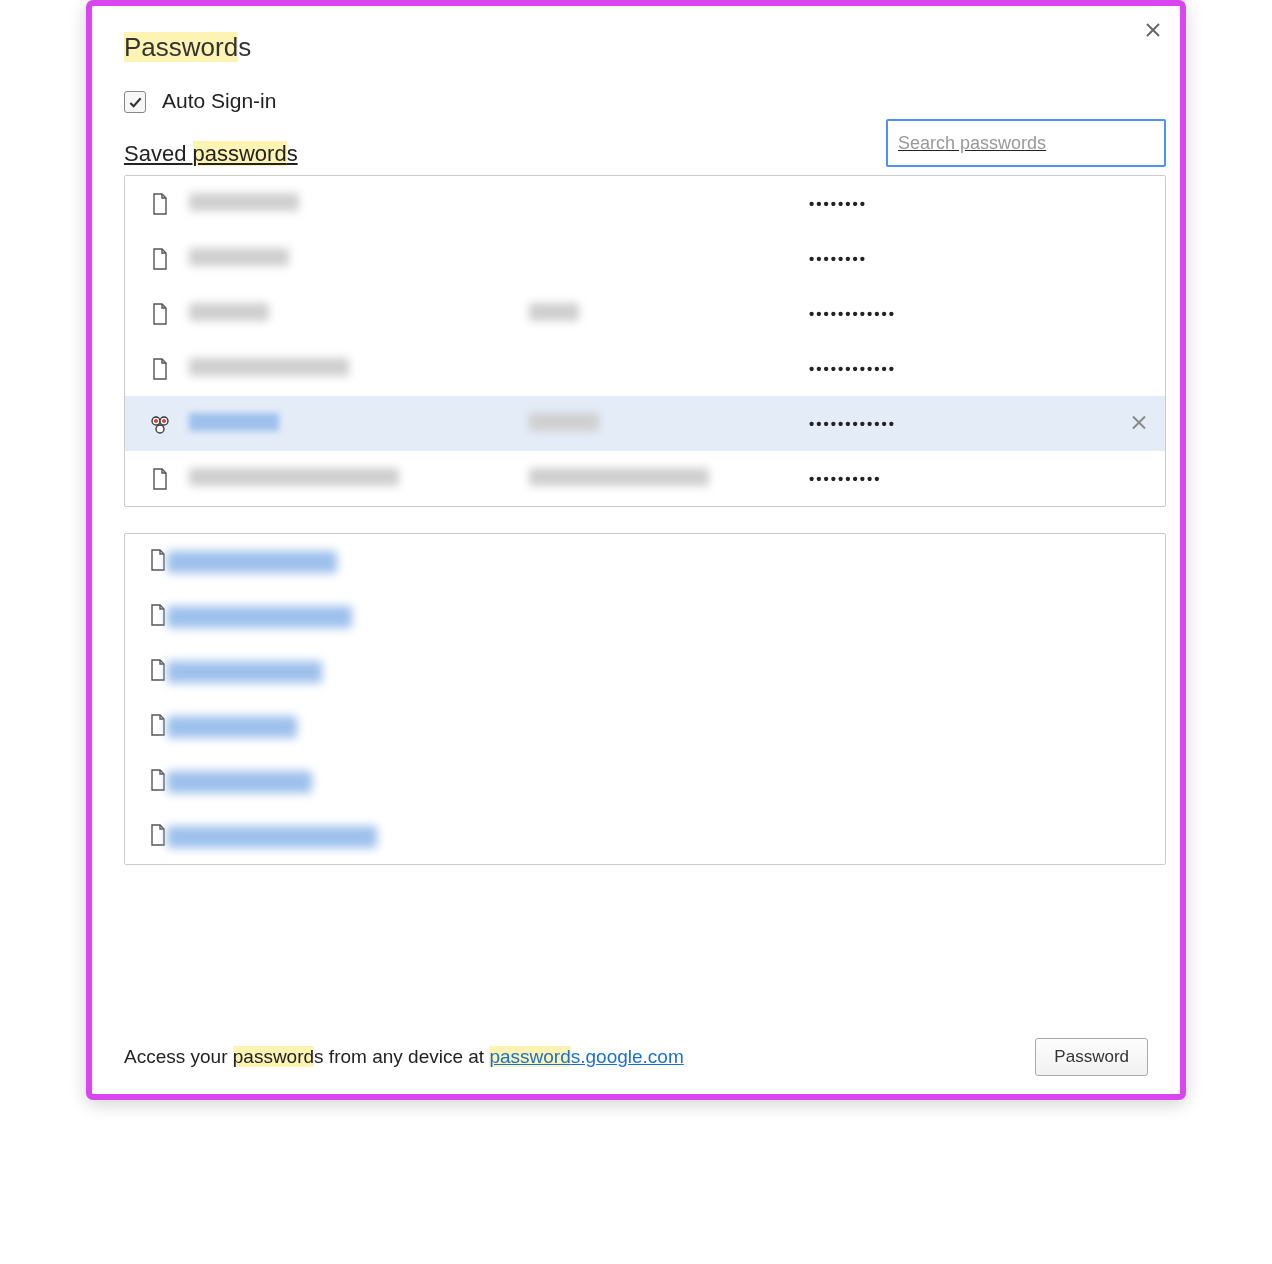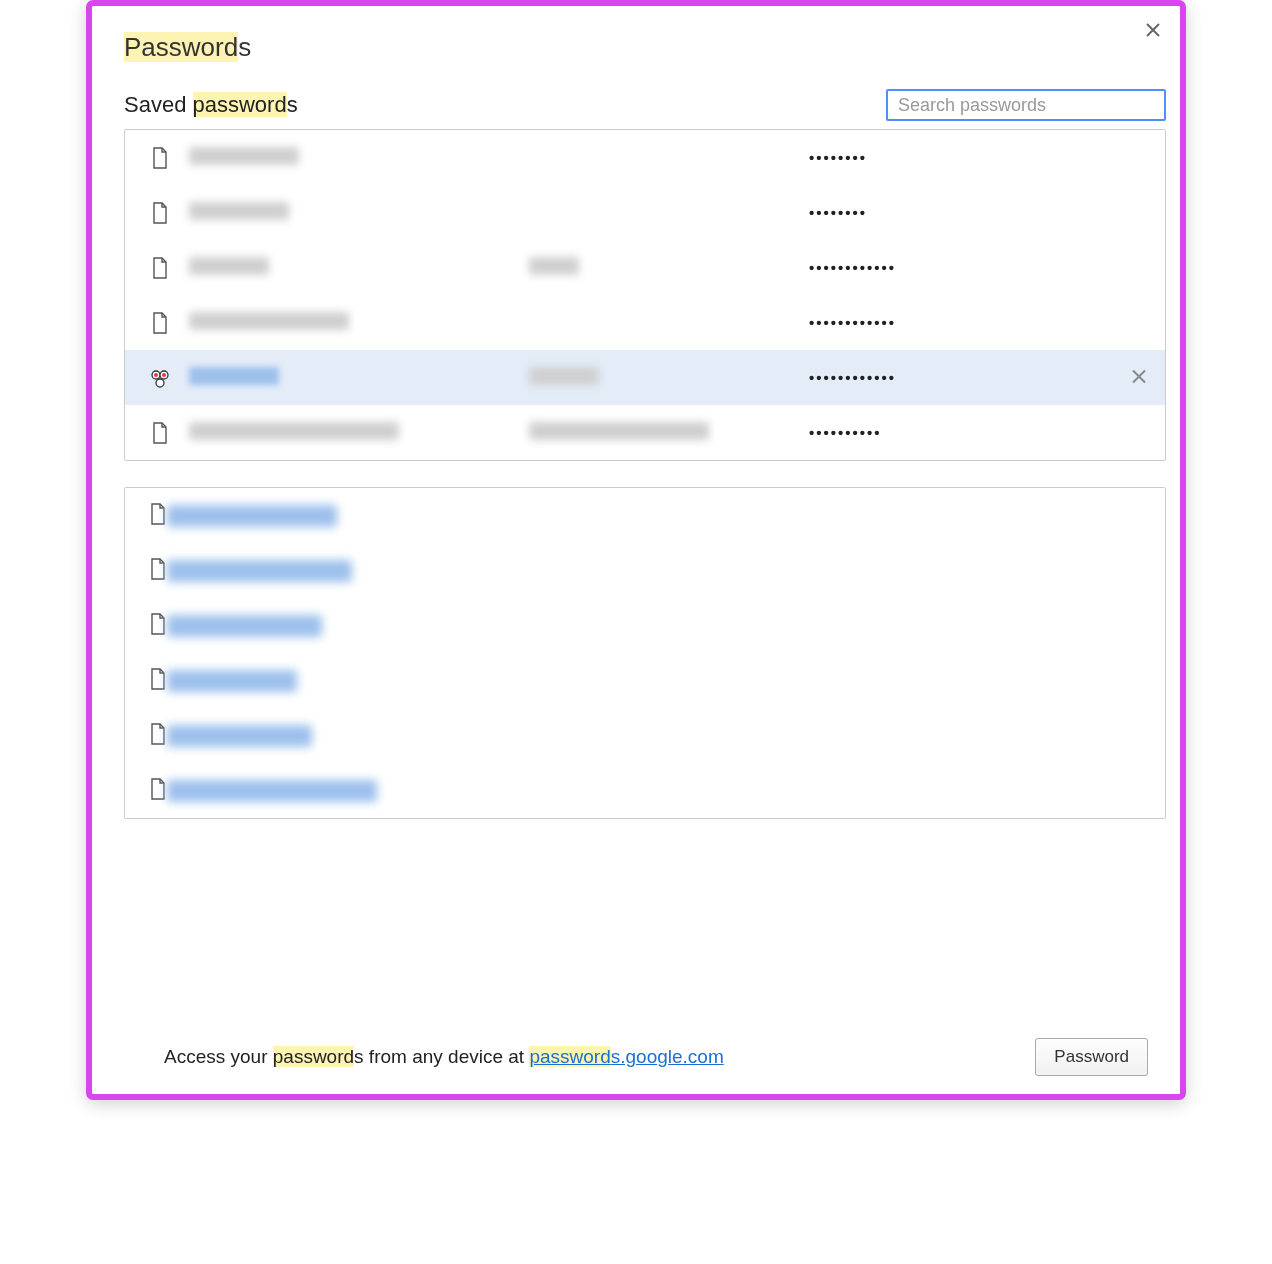--- a/index.html
+++ b/index.html
@@ -70,31 +70,32 @@
     font-size: 19px;
     color: #8a8a8a;
     line-height: 1.35;
     margin-top: 8px;
     margin-bottom: 18px;
   }
 
   .section-row {
     display: flex;
     justify-content: space-between;
-    align-items: center;
+    align-items: flex-end;
     margin-bottom: 8px;
     margin-top: 6px;
+    text-decoration: underline;
   }
   .section-title {
     font-size: 22px;
     color: #222;
   }
   .search-input {
     width: 280px;
-    height: 32px;
+    height: 48px;
     border: 2px solid #4d90fe;
     border-radius: 2px;
     padding: 0 10px;
     font-size: 18px;
     outline: none;
   }
   .search-input::placeholder { color: #999; }
 
   .table {
     border: 1px solid #ccc;
@@ -161,21 +162,20 @@
   }
 
   .footer {
     position:absolute;
     bottom: 18px;
     left: 32px;
     right: 32px;
     display:flex;
     align-items:center;
     justify-content:space-between;
-    margin-left:40px;
   }
   .footer-text {
     font-size: 19px;
     color: #222;
   }
   .footer-link {
     color: #1a6fd6;
     text-decoration: underline;
   }
   .finished-btn {
@@ -197,20 +197,28 @@
 
   <div class="close-x">
     <svg viewBox="0 0 16 16" width="16" height="16">
         <line x1="2" y1="2" x2="14" y2="14" stroke="#666" stroke-width="2"></line>
         <line x1="14" y1="2" x2="2" y2="14" stroke="#666" stroke-width="2"></line>
       </svg>
   </div>
 
   <h1 class="title"><span class="hl">Password</span><span>s</span></h1>
 
+  <div class="auto-row">
+    <div class="cb-wrap">
+      <svg viewBox="0 0 16 16">
+          <polyline points="2.5,8.5 6,12 13.5,3.5" fill="none" stroke="#333" stroke-width="2.2"></polyline>
+        </svg>
+    </div>
+    <div class="auto-label">Auto Sign-in</div>
+  </div>
 
   <div class="section-row">
     <div class="section-title"><span>Saved </span><span class="hl">password</span><span>s</span></div>
     <input class="search-input" type="text" placeholder="Search passwords" style="">
   </div>
 
   <div class="table" id="saved-table">
       <div class="row">
         <span class="icon doc-icon">
           <svg viewBox="0 0 18 22" width="18" height="22">

